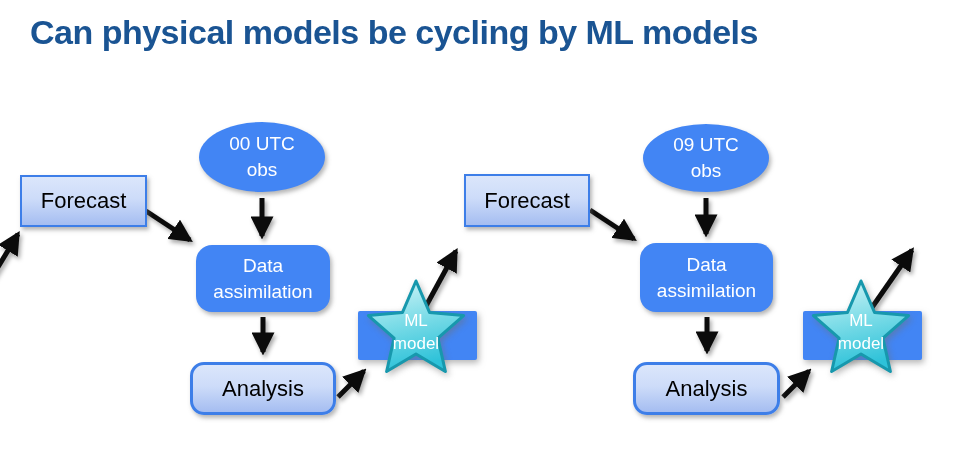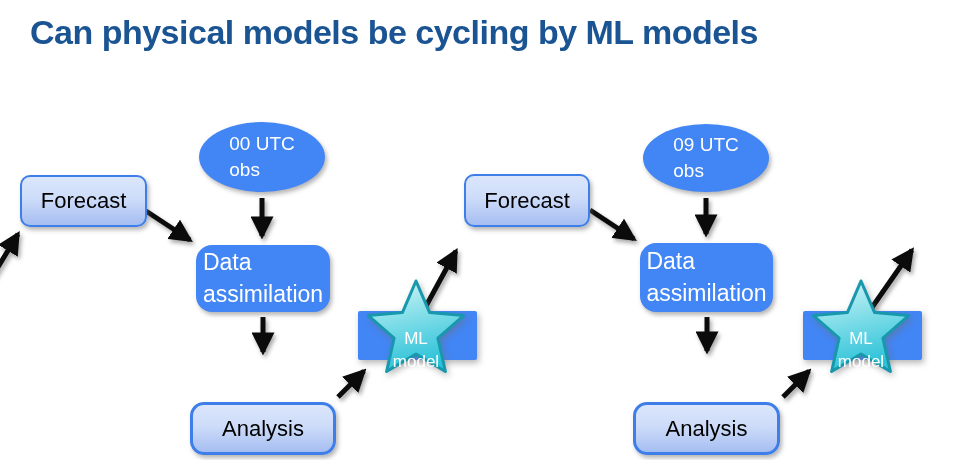--- a/index.html
+++ b/index.html
@@ -17,39 +17,39 @@
   .layer-svg { position:absolute; left:0; top:0; }
   .arrows line { stroke:#0b0b0b; stroke-width:5; }
   .arrows { filter: drop-shadow(2px 3px 2px rgba(0,0,0,0.35)); }
   .backdrops rect { fill:#4285f4; }
   .backdrops { filter: drop-shadow(2px 3px 3px rgba(110,110,110,0.5)); }
   .stars path { fill:url(#starGrad); stroke:#1798ad; stroke-width:3; stroke-linejoin:round; }
   .stars { filter: drop-shadow(2px 3px 3px rgba(110,110,110,0.45)); }
   
   .node {
     position:absolute; display:flex; align-items:center; justify-content:center;
-    white-space:pre-line; box-sizing:border-box;
+    text-align:center; white-space:pre-line; box-sizing:border-box;
   }
   .box-light {
     background:linear-gradient(to bottom, #dbe6fb 0%, #cddcf9 45%, #a5bdf1 100%);
-    border:2.5px solid #3d7ee8; border-radius:10px; color:#000;
+    border:2.5px solid #3d7ee8; border-radius:0; color:#000;
     font-size:22px; box-shadow:2px 3px 4px rgba(110,110,110,0.5);
   }
-  .analysis { border-radius:14px; border-width:3px;margin-top:40px; }
+  .analysis { border-radius:14px; border-width:3px; }
   .box-solid {
-    background:#4285f4; border-radius:16px; color:#fff; font-size:23px;
+    background:#4285f4; border-radius:16px; color:#fff; font-size:19px;
     line-height:1.35; box-shadow:2px 3px 4px rgba(110,110,110,0.5);
   }
   .ellipse {
     background:#4285f4; border-radius:50%; color:#fff; font-size:19px;
     line-height:1.35; box-shadow:2px 3px 4px rgba(110,110,110,0.5);
   }
   .ml-label {
     position:absolute; display:flex; align-items:center; justify-content:center;
-    text-align:center; white-space:pre-line; color:#fff; font-size:17px; line-height:1.35;margin-top:18px;
+    text-align:center; white-space:pre-line; color:#fff; font-size:17px; line-height:1.35;
   }
   
   .c0-forecast { left:20px;  top:175px; width:127px; height:52px; }
   .c0-obs      { left:199px; top:122px; width:126px; height:70px; }
   .c0-da       { left:196px; top:245px; width:134px; height:67px; }
   .c0-analysis { left:190px; top:362px; width:146px; height:53px; }
   .c0-ml       { left:376px; top:310px; width:80px;  height:46px; }
   
   .c1-forecast { left:464px; top:174px; width:126px; height:53px; }
   .c1-obs      { left:643px; top:124px; width:126px; height:68px; }

